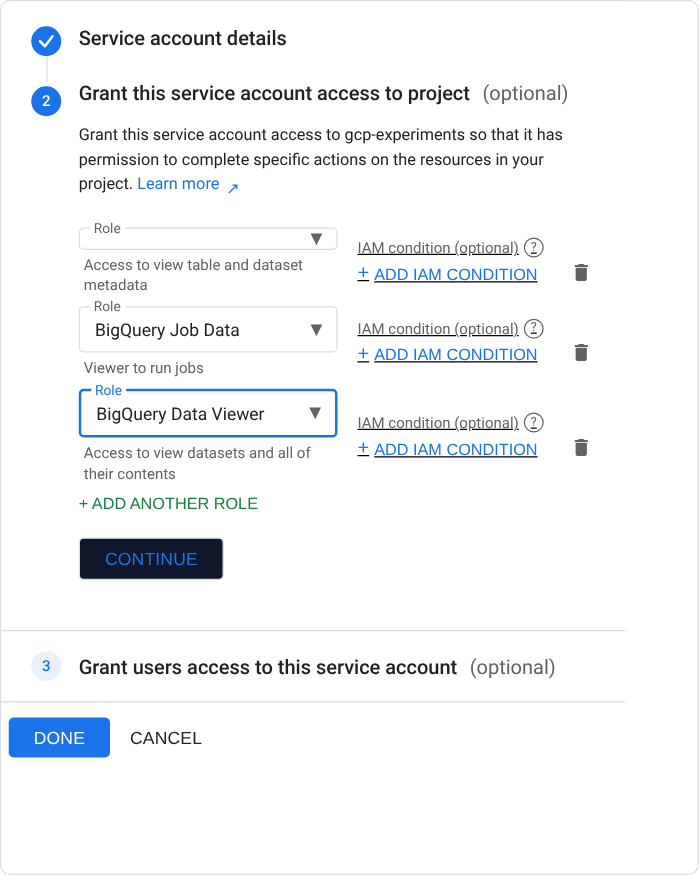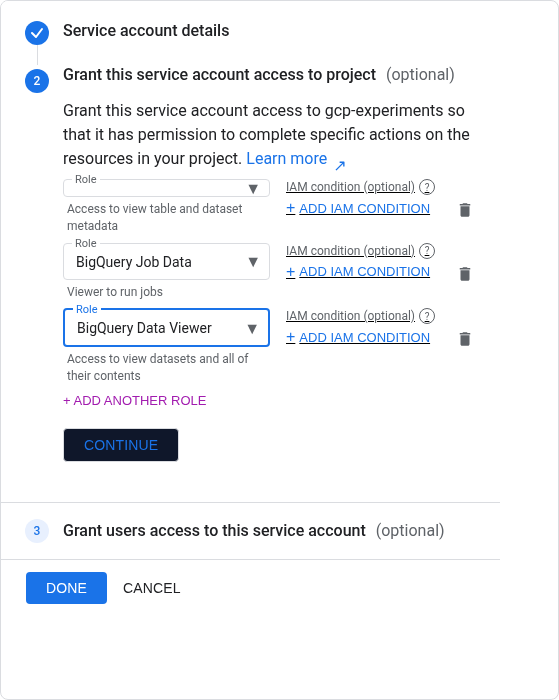--- a/index.html
+++ b/index.html
@@ -87,37 +87,37 @@
       color: #202124;
       display: inline;
       text-align: right;
     }
     .step2-title-group .optional {
       font-size: 16px;
       color: #5f6368;
       margin-left: 6px;
     }
     .step2-description {
-      font-size: 16px;
+      font-size: 13px;
       color: #202124;
       line-height: 1.5;
-      margin-bottom: 8px;
+      margin-bottom: 24px;
       padding-left: 38px;
     }
     .step2-description a {
       color: #1a73e8;
       text-decoration: none;
     }
     
     .roles-section {
       padding-left: 38px;
     }
     .role-row {
       display: flex;
-      align-items: flex-start;
+      align-items: center;
       margin-bottom: 8px;
     }
     .role-left {
       flex: 1;
       min-width: 0;
       margin-right: 16px;
     }
     .role-select-wrapper {
       position: relative;
       border: 1px solid #dadce0;
@@ -208,21 +208,21 @@
       cursor: pointer;
       padding: 2px;
       background: none;
       border: none;
       margin-top: 20px;
     }
     
     .add-another-role {
       display: flex;
       align-items: center;
-      color: #a21caf;
+      color: #15803d;
       font-size: 13px;
       font-weight: 500;
       cursor: pointer;
       background: none;
       border: none;
       padding: 0;
       margin-top: 8px;
       margin-bottom: 20px;
     }
     
@@ -274,21 +274,21 @@
     }
     .step3-optional {
       font-size: 16px;
       color: #5f6368;
       margin-left: 6px;
     }
     
     .bottom-bar {
       display: flex;
       align-items: center;
-      padding: 12px 25px;
+      padding: 12px 6px;
       border-top: 1px solid #dadce0;
       background: #fff;
     }
     .done-btn {
       background: #1a73e8;
       color: #fff;
       border: none;
       border-radius: 4px;
       padding: 8px 20px;
       font-size: 14px;

